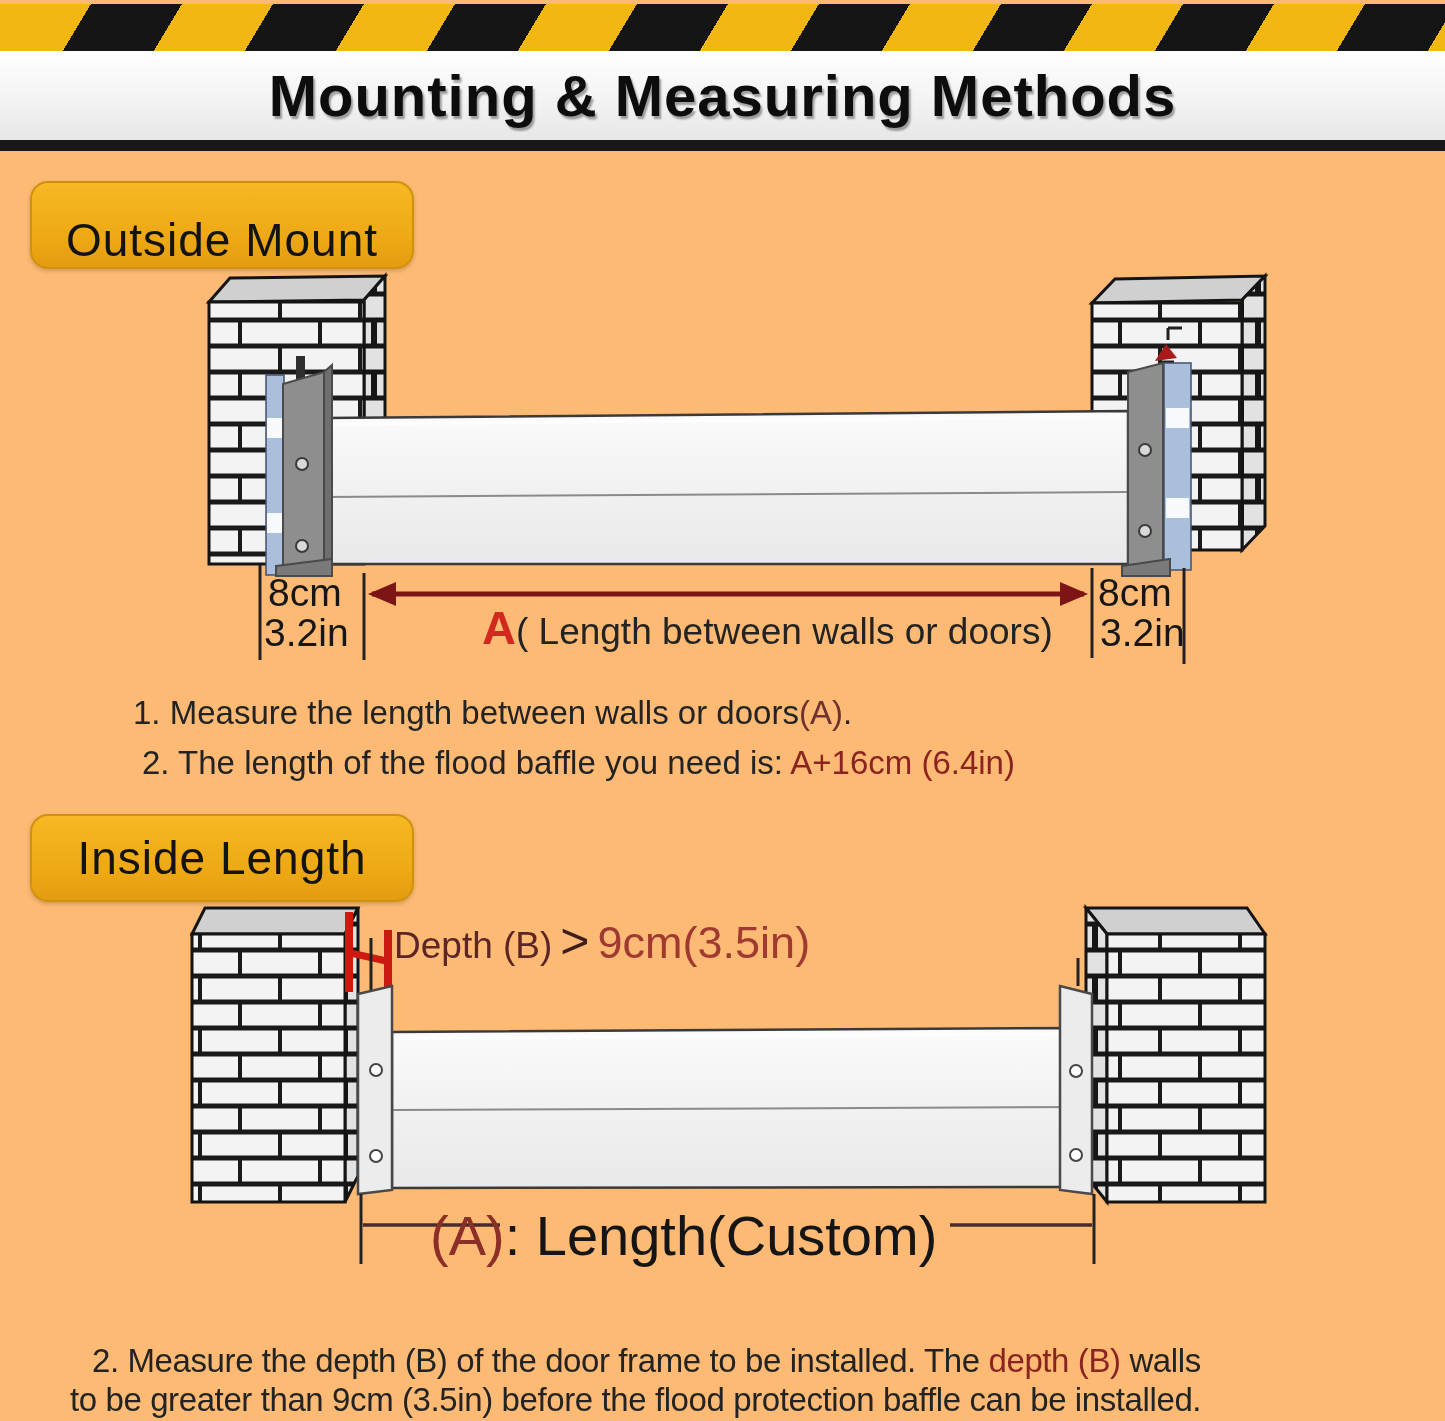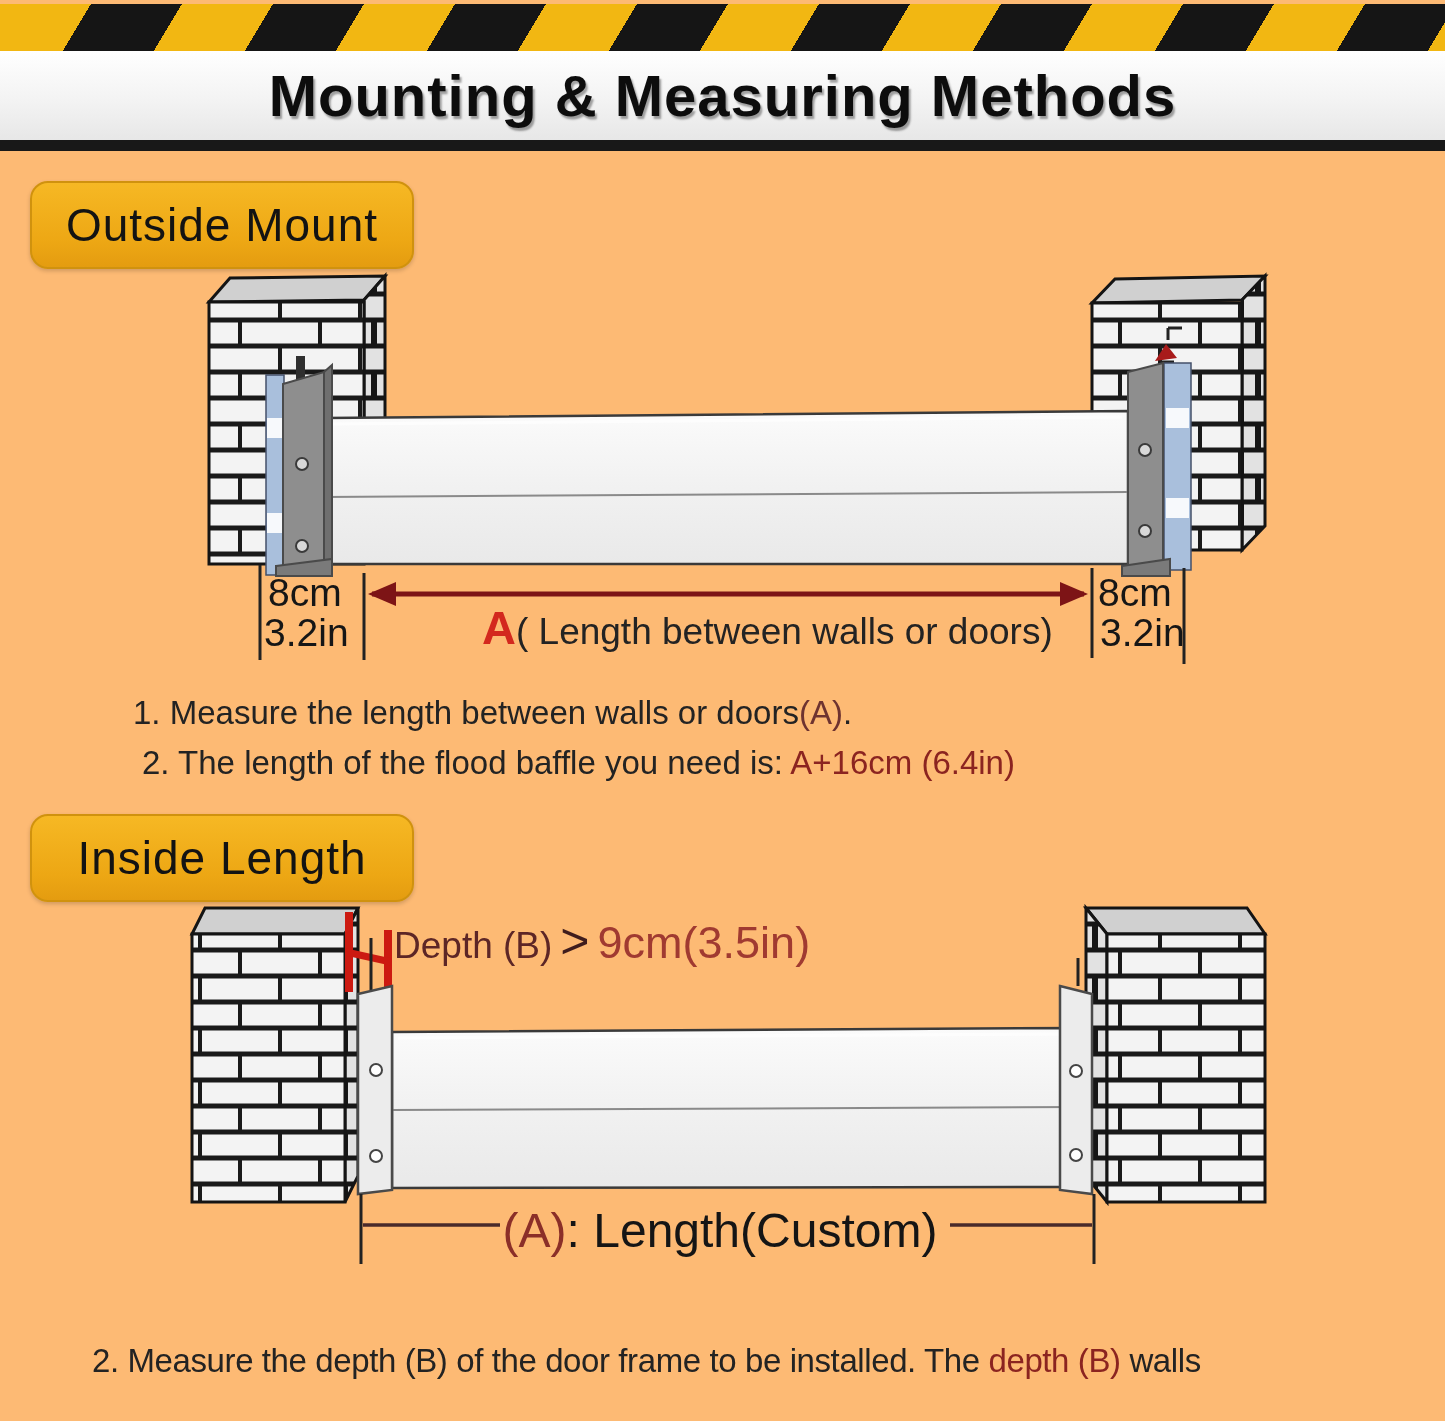--- a/index.html
+++ b/index.html
@@ -28,40 +28,40 @@
 
   
   .badge{
     left:30px; width:380px; height:84px; border-radius:18px;
     background:linear-gradient(180deg,#f6b824 0%,#eda714 70%,#e49c10 100%);
     border:2px solid #d0920e;
     display:flex; align-items:center; justify-content:center;
     box-shadow:0 2px 4px rgba(0,0,0,.18);
   }
   .badge span{ font-size:46px; color:#131313; letter-spacing:1px; }
-  .badge.outside{ top:181px; }
+  .badge.outside{ top:181px;align-items:flex-end; }
   .badge.inside{ top:814px; }
 
   
   .dim-text{ font-size:39px; color:#161616; line-height:41px; }
   .a-label{ display:flex; align-items:baseline; }
   .a-label .big-a{ font-size:47px; font-weight:bold; color:#d3281e; }
   .a-label .rest{ font-size:37px; color:#232323; }
 
   .steps{ font-size:33px; color:#232323; }
   .steps .dark-red{ color:#8b2420; }
   .steps .ref{ color:#6e3330; }
 
   .depth-note{ display:flex; align-items:baseline; }
   .depth-note .lbl{ font-size:37px; color:#5d2626; }
   .depth-note .op{ font-size:50px; color:#3f1d1d; margin:0 8px; }
   .depth-note .val{ font-size:45px; color:#a03a31; }
 
-  .length-note{ left:430px; top:1203px; width:580px; text-align:center;
-    font-size:48px; color:#151515; white-space:nowrap; }
+  .length-note{ left:430px; top:1203px; width:580px; text-align:left;
+    font-size:56px; color:#151515; white-space:nowrap; }
   .length-note .ref{ color:#8b2f28; }
 
   .foot{ letter-spacing:-0.4px; }
 </style>
 </head>
 <body>
 
 <div class="page">
 
   <div class="abs stripes"></div>
@@ -237,14 +237,15 @@
 
   <div class="abs depth-note" style="left:394px;top:912px">
     <span class="lbl">Depth (B)</span>
     <span class="op">&gt;</span>
     <span class="val">9cm(3.5in)</span>
   </div>
 
   <div class="abs length-note"><span class="ref">(A)</span><span>: Length(Custom)</span></div>
 
   <div class="abs steps foot" style="left:92px;top:1342px"><span>2. Measure the depth (B) of the door frame to be installed. The </span><span class="dark-red">depth (B)</span><span> walls</span></div>
+  <div class="abs steps foot" style="left:70px;top:1381px">to be greater than 9cm (3.5in) before the flood protection baffle can be installed.</div>
 
 </div>
 
 </body></html>

